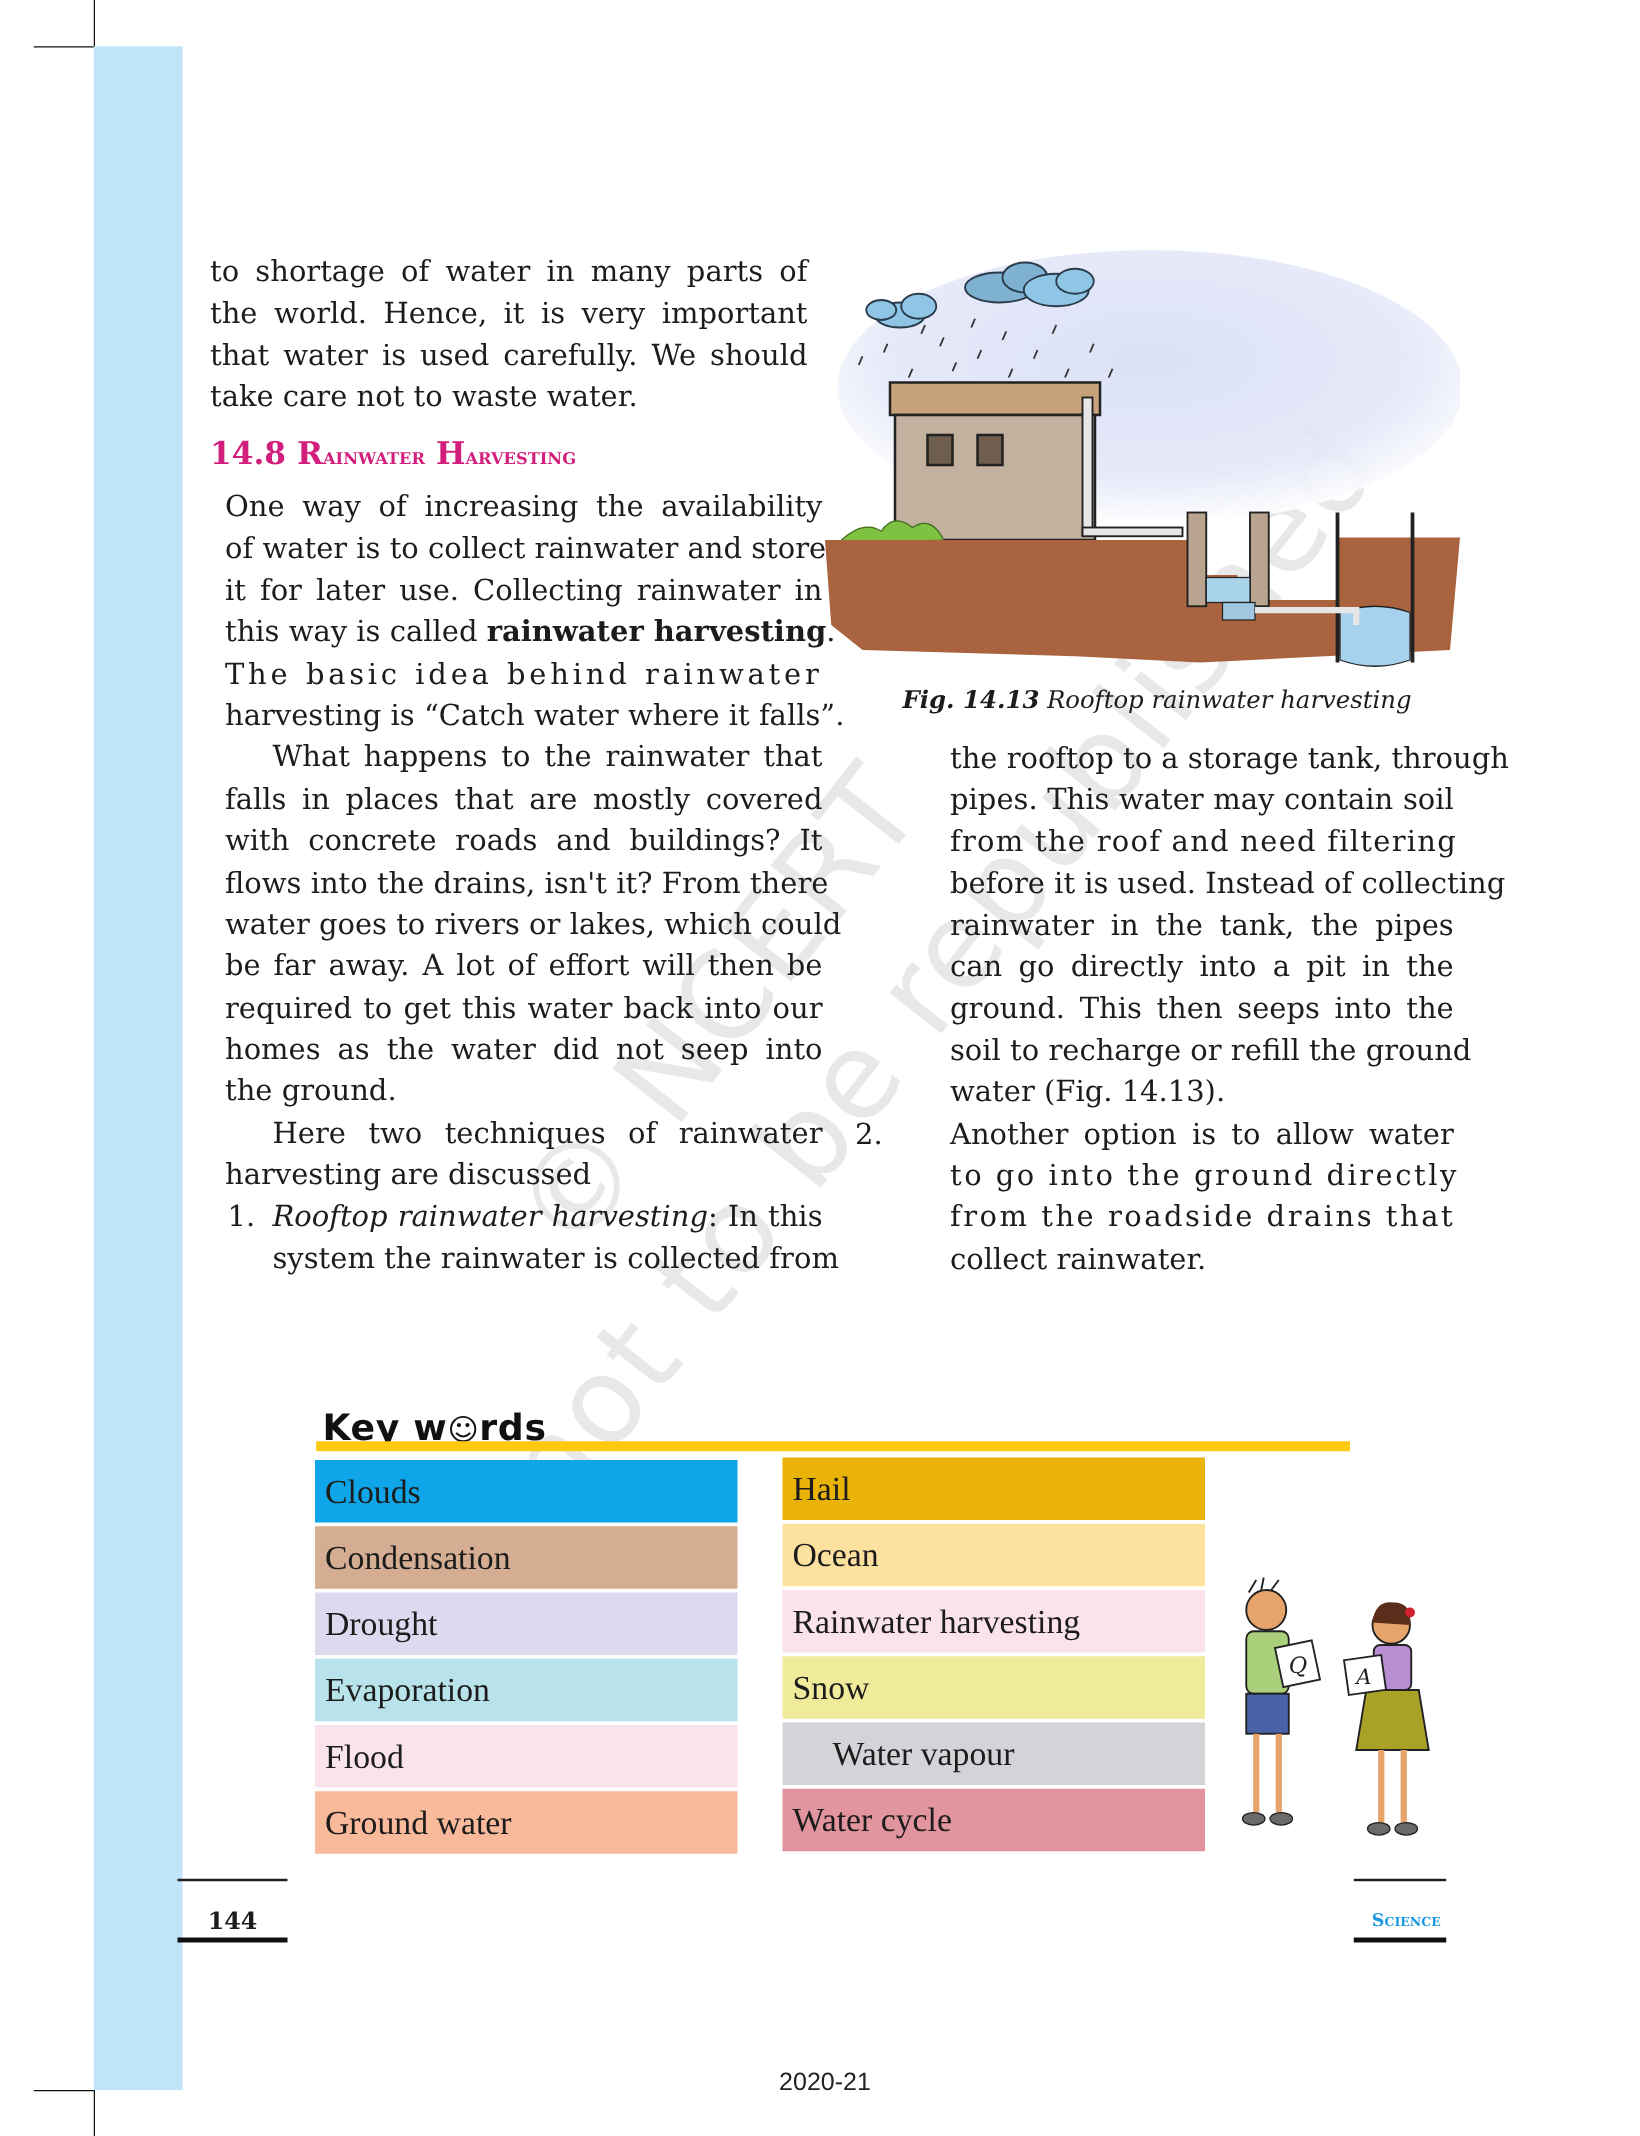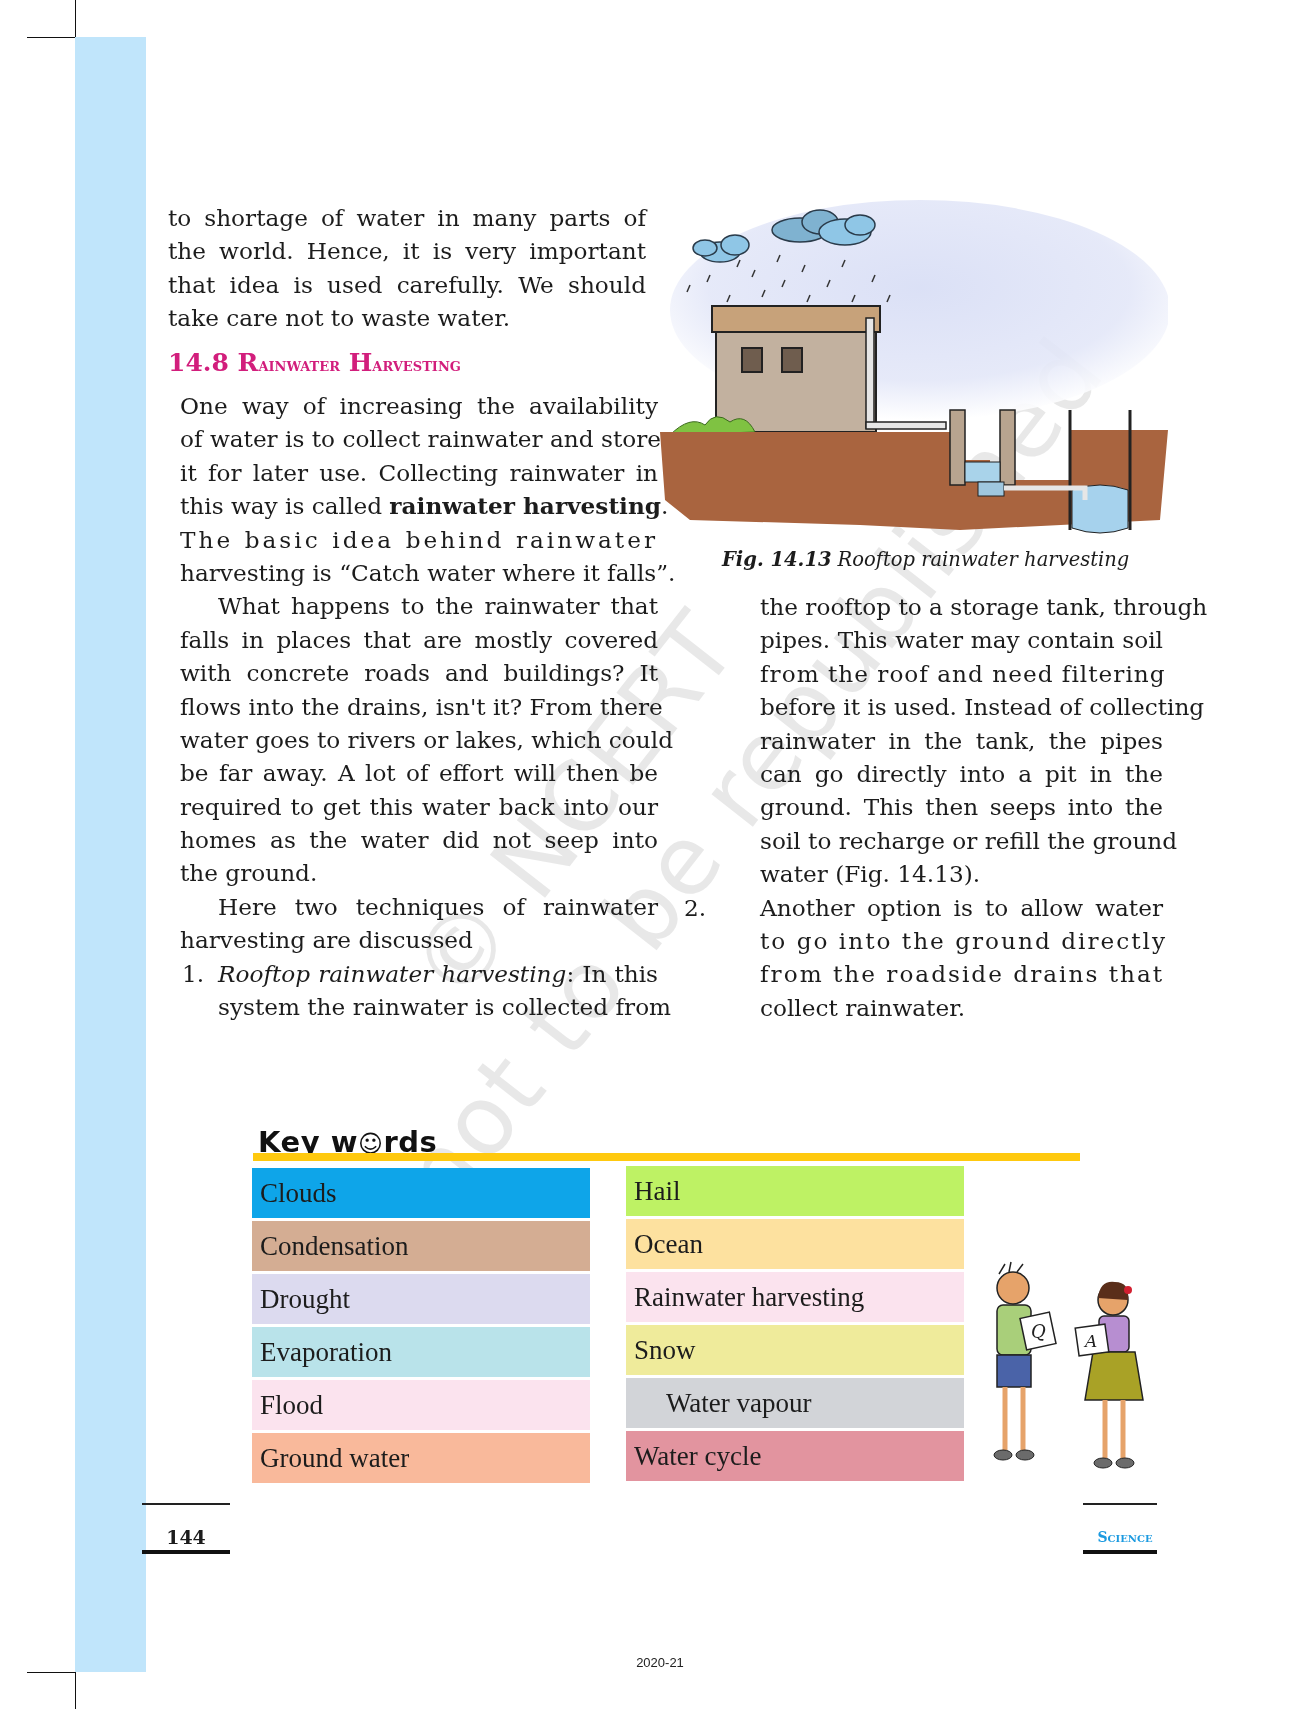--- a/index.html
+++ b/index.html
@@ -61,40 +61,40 @@
 
   .kids { left: 975px; top: 1260px; width: 200px; height: 220px; }
 
   .footer-line { position: absolute; height: 2px; background: #222; }
   .footer-line.thick { height: 4px; background: #111; }
   .page-num { position: absolute; left: 142px; top: 1524px; width: 88px; text-align: center;
     font-weight: bold; font-size: 19px; line-height: 26px; }
   .subject { position: absolute; left: 1086px; top: 1524px; width: 78px; text-align: center;
     color: #1b9ae0; font-weight: bold; font-size: 14px; line-height: 26px; font-variant: small-caps; }
   .year { position: absolute; left: 620px; top: 1655px; width: 80px; text-align: center;
-    font-family: "Liberation Sans", "DejaVu Sans", sans-serif; font-size: 13px; color: #222; }
+    font-family: "Liberation Sans", "DejaVu Sans", sans-serif; font-size: 20px; color: #222; }
 </style>
 </head>
 <body>
 
 <div class="abs blue-bar"></div>
 <div class="abs crop-h" style="left:27px; top:37px; width:48px;"></div>
 <div class="abs crop-v" style="left:75px; top:0; height:37px;"></div>
 <div class="abs crop-h" style="left:27px; top:1672px; width:48px;"></div>
 <div class="abs crop-v" style="left:75px; top:1672px; height:37px;"></div>
 
 <div class="watermark">
   <div class="wm1">© NCERT</div>
   <div class="wm2">not to be republished</div>
 </div>
 
 <div class="col col-left">
   <span class="line">to shortage of water in many parts of</span>
   <span class="line">the world. Hence, it is very important</span>
-  <span class="line">that idea is used carefully. We should</span>
+  <span class="line">that water is used carefully. We should</span>
   <span class="line last">take care not to waste water.</span>
 </div>
 
 <div class="section-heading">
   <span>14.8</span>
   <span class="sc-big">R</span><span class="sc-small">AINWATER</span>
   <span class="sc-big">H</span><span class="sc-small">ARVESTING</span>
 </div>
 
 <div class="col col-left" style="top:389px;margin-left:12px;">
@@ -212,21 +212,21 @@
 
 <div>
   <div class="kw-cell" style="left:252px; top:1168px; background:#0ea5e9;">Clouds</div>
   <div class="kw-cell" style="left:252px; top:1221px; background:#d4ad93;">Condensation</div>
   <div class="kw-cell" style="left:252px; top:1274px; background:#dcdaef;">Drought</div>
   <div class="kw-cell" style="left:252px; top:1327px; background:#b9e3ea;">Evaporation</div>
   <div class="kw-cell" style="left:252px; top:1380px; background:#fbe3ee;">Flood</div>
   <div class="kw-cell" style="left:252px; top:1433px; background:#f9b99b;">Ground water</div>
 </div>
 <div>
-  <div class="kw-cell" style="left:626px; top:1166px; background:#bef264;">Hail</div>
+  <div class="kw-cell" style="left:626px; top:1166px; background:#eab308;">Hail</div>
   <div class="kw-cell" style="left:626px; top:1219px; background:#fde19f;">Ocean</div>
   <div class="kw-cell" style="left:626px; top:1272px; background:#fbe3ee;">Rainwater harvesting</div>
   <div class="kw-cell" style="left:626px; top:1325px; background:#efeb9b;">Snow</div>
   <div class="kw-cell" style="left:626px; top:1378px; background:#d2d4d8;padding-left:40px;">Water vapour</div>
   <div class="kw-cell" style="left:626px; top:1431px; background:#e2949f;">Water cycle</div>
 </div>
 
 <div class="abs kids">
   <svg width="200" height="220" viewBox="0 0 200 220" xmlns="http://www.w3.org/2000/svg">
 

